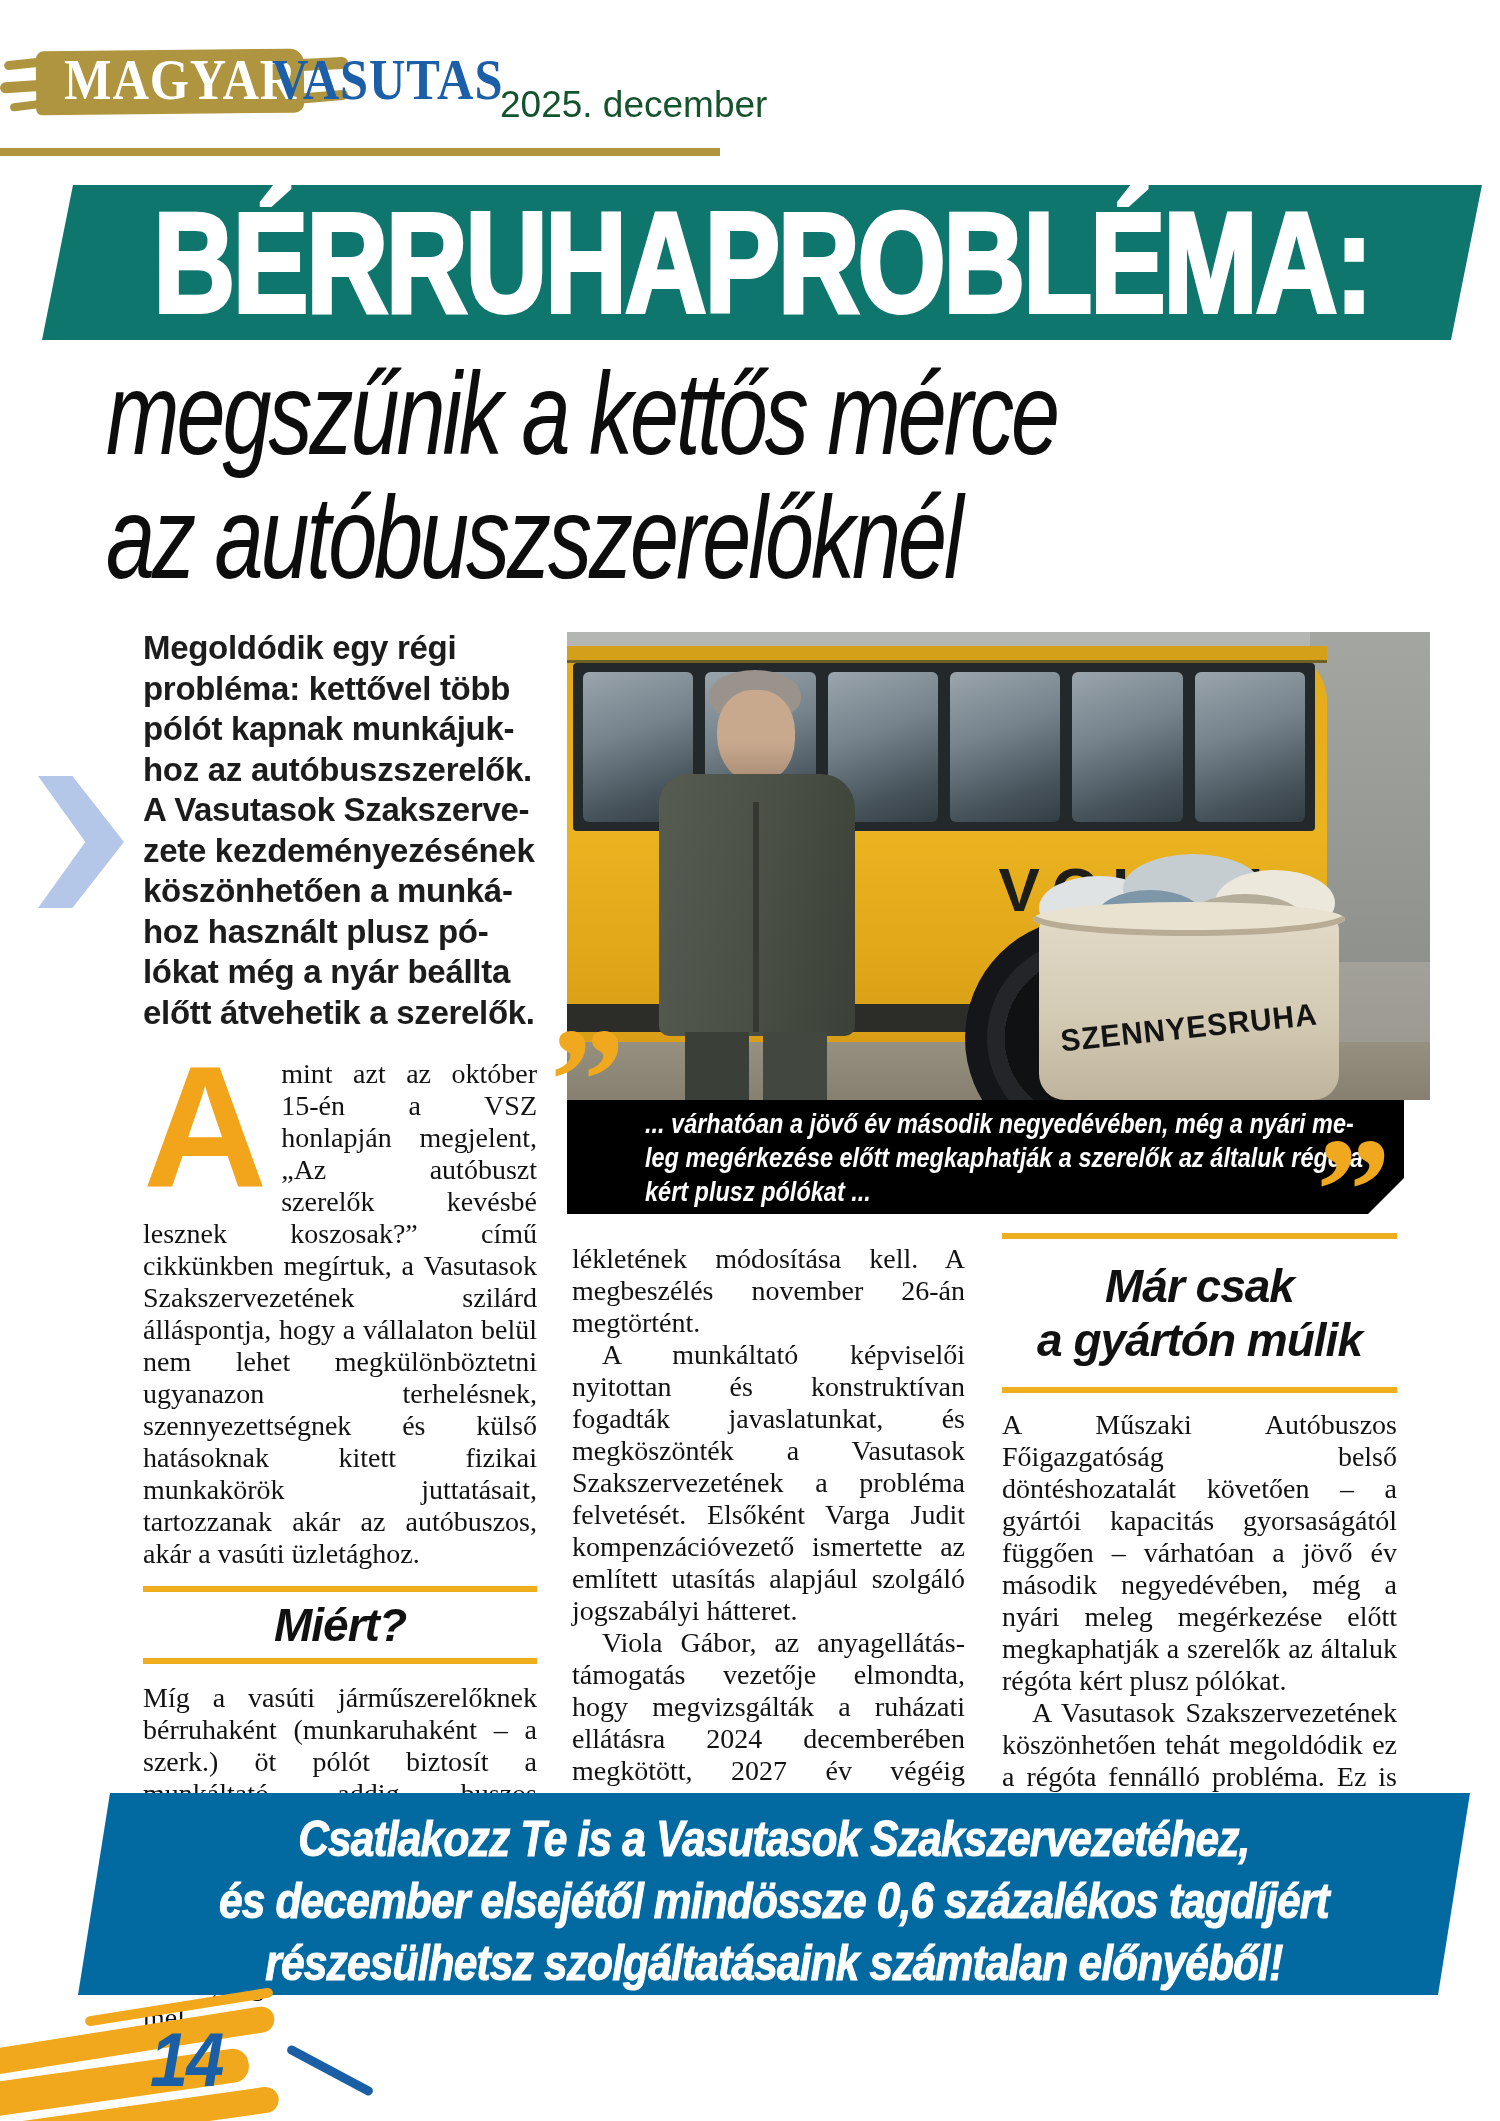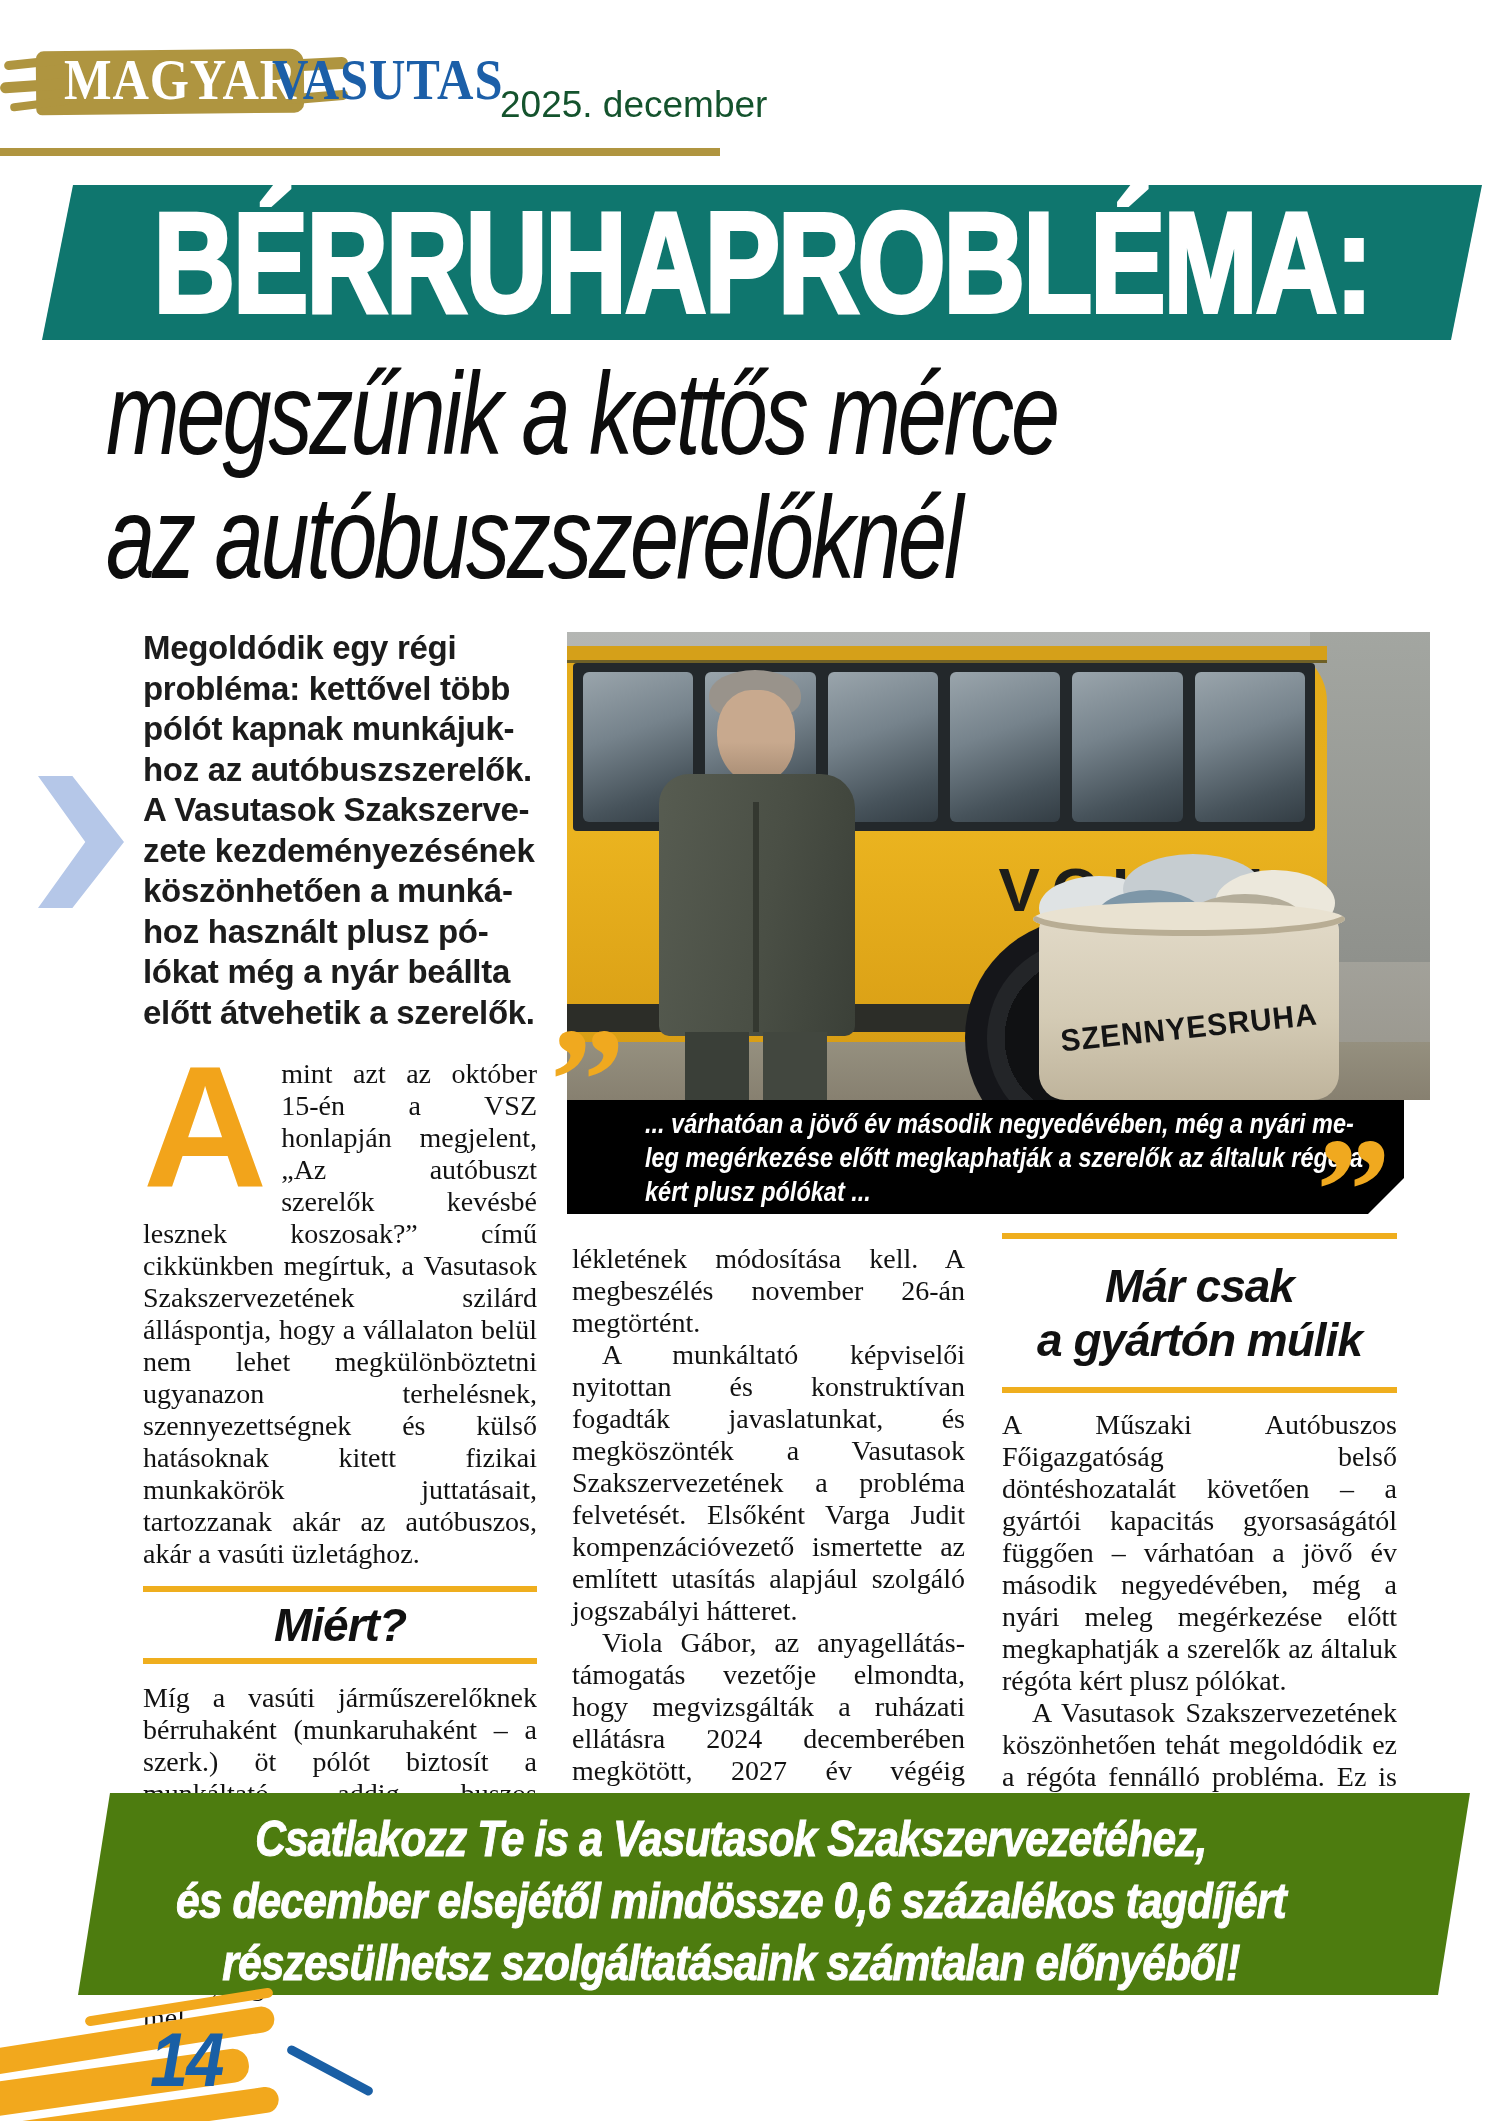--- a/index.html
+++ b/index.html
@@ -115,24 +115,24 @@
   .col3{left:1002px;top:1233px;width:395px;}
   .dropcap{float:left;color:#f2a41b;font-family:"Liberation Sans",sans-serif;font-weight:700;
        font-size:172px;line-height:128px;margin:4px 14px 0 0;}
   .col1 .col-rule{margin-top:16px;}
   .col1 .sec-heading{margin:6px 0;}
   .col1 .after-head{margin-top:18px;}
   .col3 .sec-heading{margin:20px 0;font-style:italic;}
   .col3 .body-start{margin-top:16px;}
 
   
-  .promo{left:78px;top:1793px;width:1392px;height:216px;background:#4d7c0f;
+  .promo{left:78px;top:1793px;width:1392px;height:216px;background:#0369a1;
     -webkit-clip-path:polygon(32px 0,1392px 0,1360px 202px,0 202px);
     clip-path:polygon(32px 0,1392px 0,1360px 202px,0 202px);
-    display:flex;align-items:center;}
+    display:flex;align-items:center;justify-content:center;}
   .promo-text{color:#ffffff;font-style:italic;font-weight:700;font-size:50px;line-height:62px;
     text-align:center;transform:scaleX(.85);transform-origin:center;letter-spacing:-1px;
     -webkit-text-stroke:1px #ffffff;}
 
   
   .gold-stroke{background:#f2a81d;border-radius:10px;}
   .gs1{left:84px;top:2002px;width:190px;height:10px;transform:rotate(-9deg);}
   .gs2{left:-24px;top:2028px;width:300px;height:26px;transform:rotate(-9deg);border-radius:14px;}
   .gs3{left:-30px;top:2066px;width:280px;height:34px;transform:rotate(-8deg);border-radius:16px;}
   .gs4{left:-20px;top:2106px;width:300px;height:26px;transform:rotate(-8deg);border-radius:14px;}

